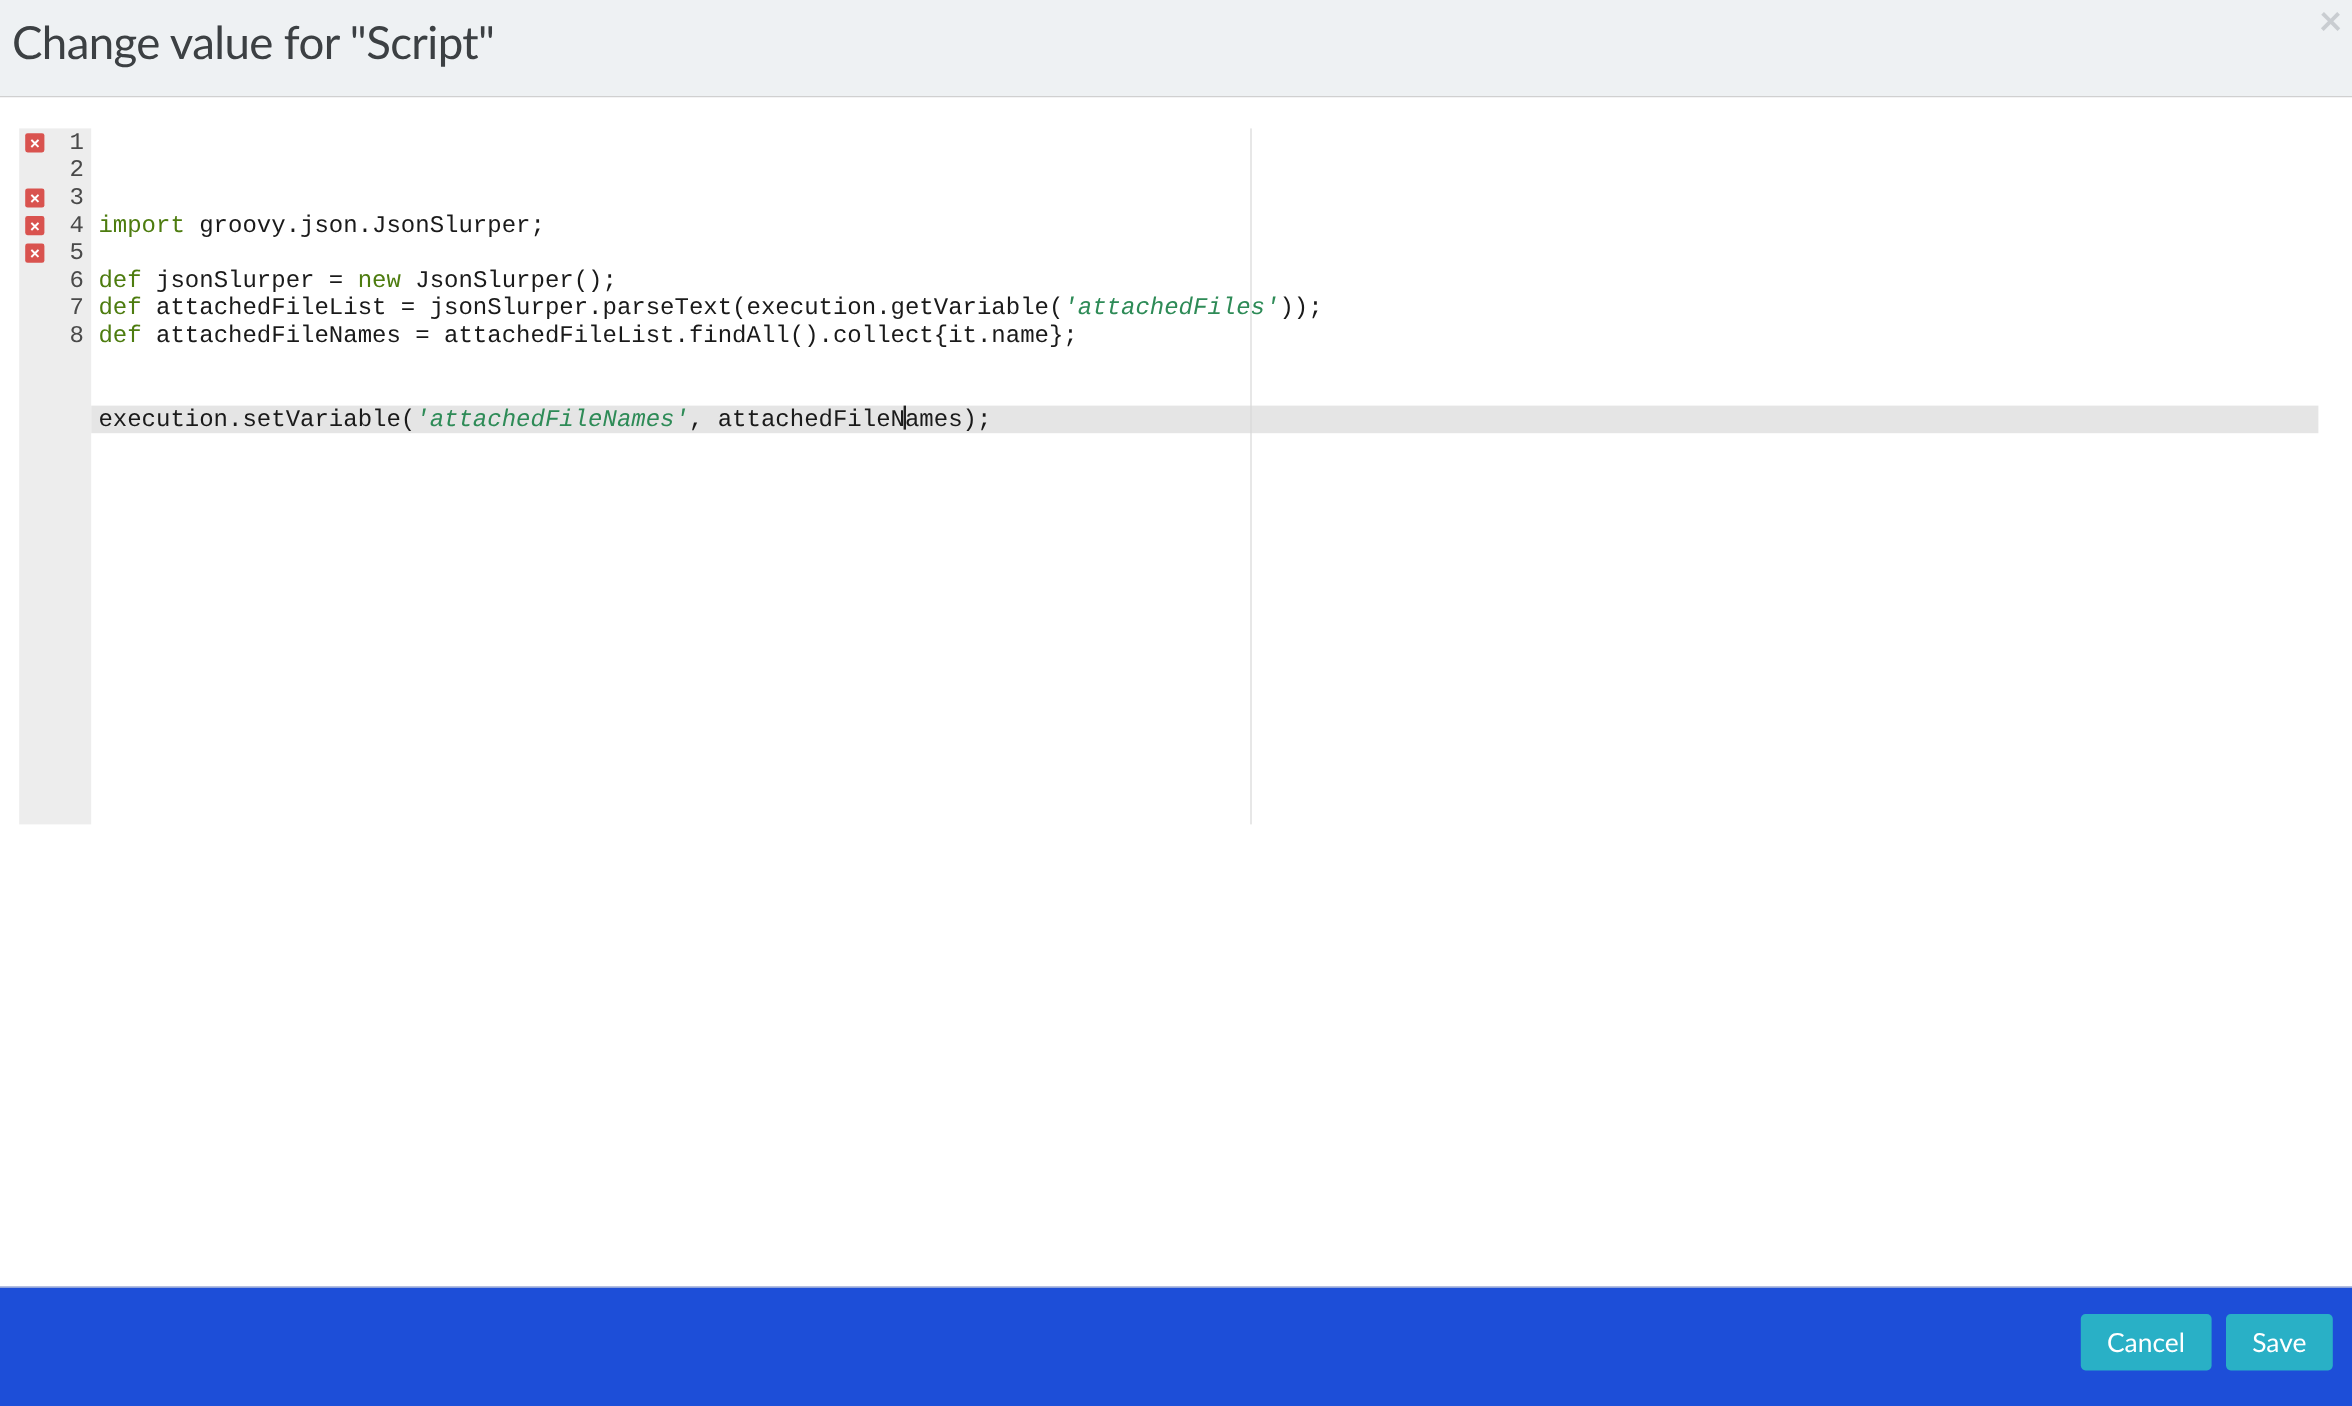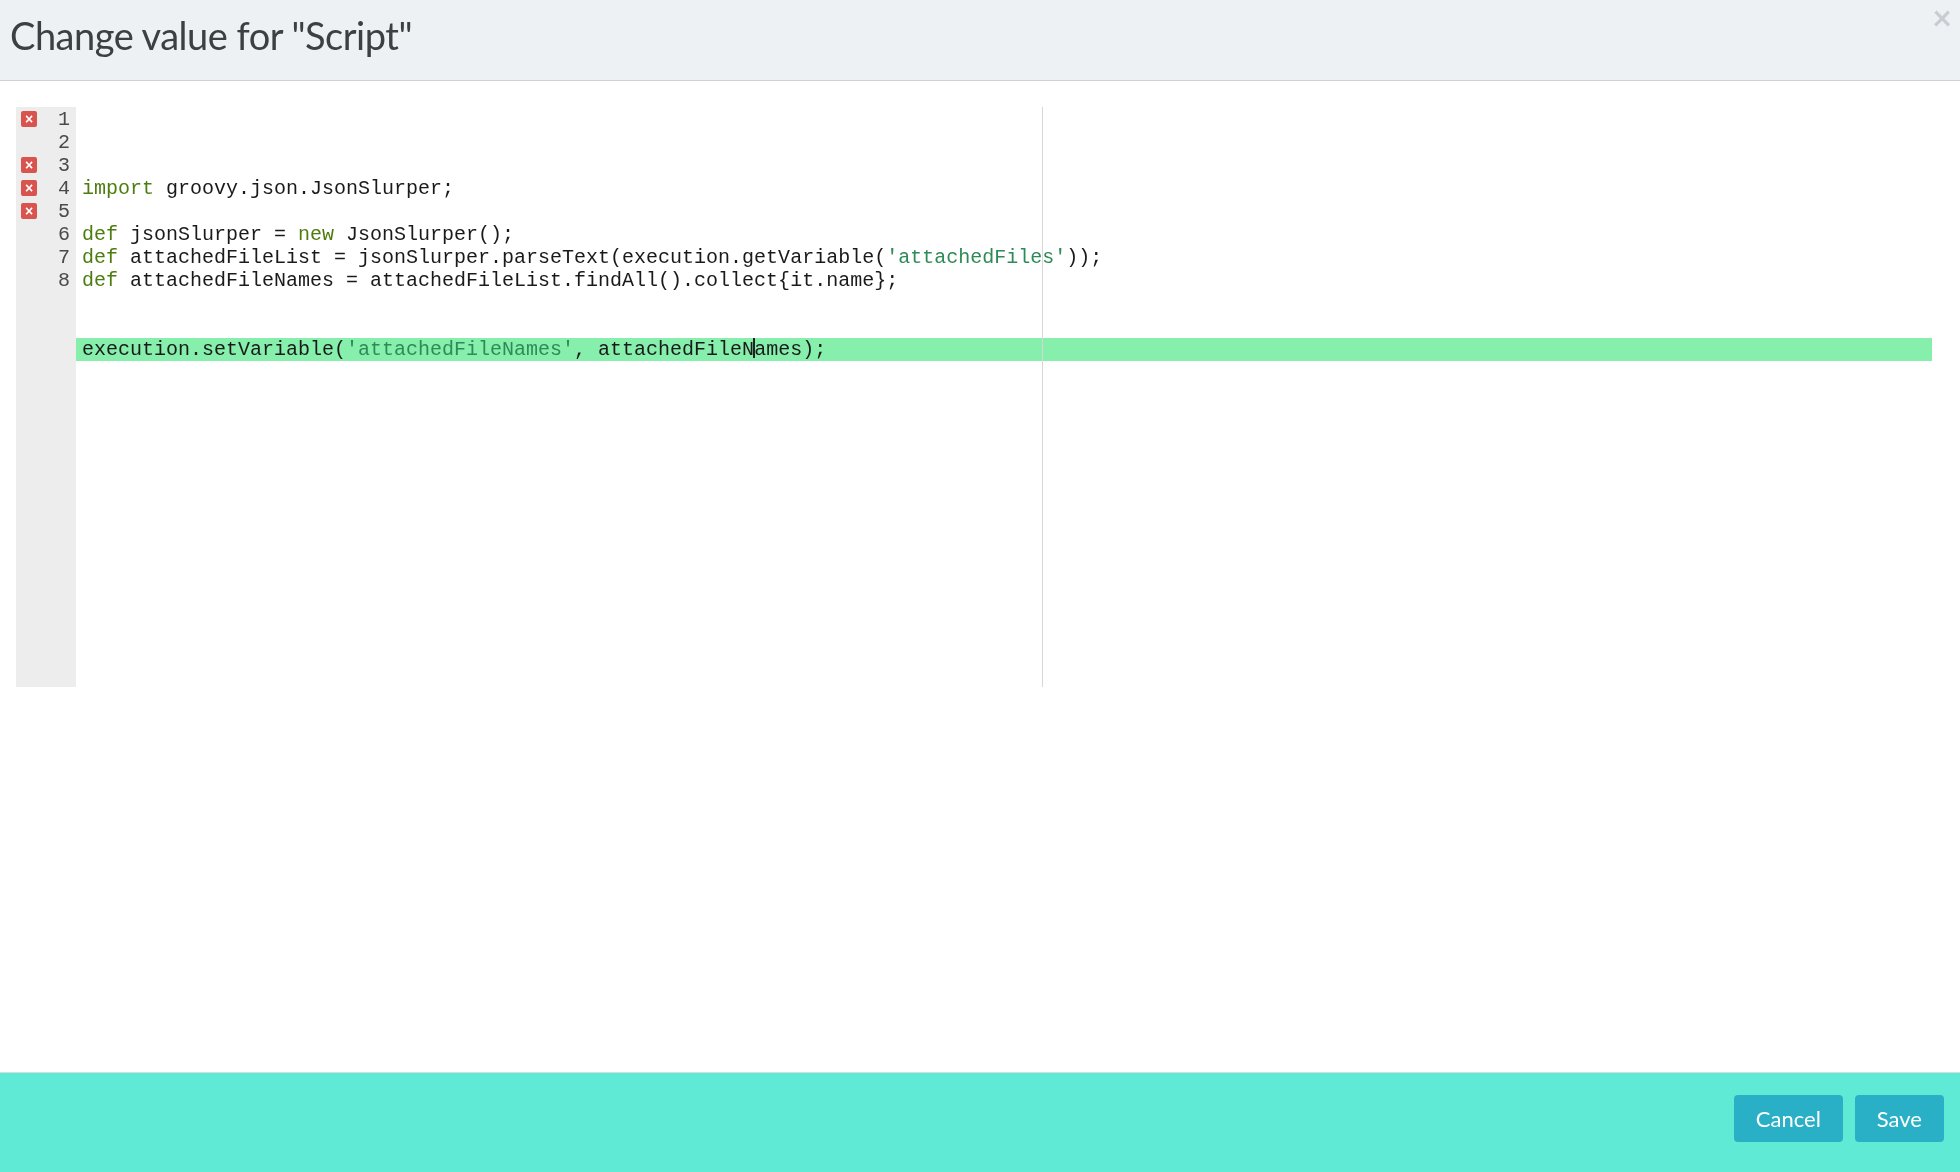--- a/index.html
+++ b/index.html
@@ -82,52 +82,52 @@
     padding-left: 6px;
     padding-top: 1px;
     position: relative;
     white-space: pre;
     color: #1a1a1a;
   }
   .code-line {
     height: 23px;
   }
   .code-line.active {
-    background: #86efac;
+    background: #e5e5e5;
     margin-left: -6px;
     padding-left: 6px;
     margin-right: 12px;
   }
   .guide {
     position: absolute;
     top: 0;
     bottom: 0;
     border-left: 1px solid #d7d7d7;
   }
   .tok-kw  { color: #4d7c0f; }
-  .tok-str { color: #2e8b57; }
+  .tok-str { color: #2e8b57; font-style: italic; }
   .tok-def { color: #1a1a1a; font-family: Liberation Mono, monospace; }
 
   .cursor {
     display: inline-block;
     width: 0;
     border-left: 2px solid #222;
     height: 20px;
     vertical-align: -3px;
     margin-left: -1px;
     margin-right: -1px;
   }
 
   .modal-footer {
     border-top: 1px solid #dcdcdc;
     padding: 22px 16px 30px 16px;
     display: flex;
     justify-content: flex-end;
     gap: 12px;
-    background: #5eead4;
+    background: #1d4ed8;
   }
   .btn {
     background: #29b0c6;
     color: #fff;
     border: none;
     font-size: 22px;
     padding: 10px 22px;
     border-radius: 4px;
     cursor: pointer;
     font-family: inherit;

